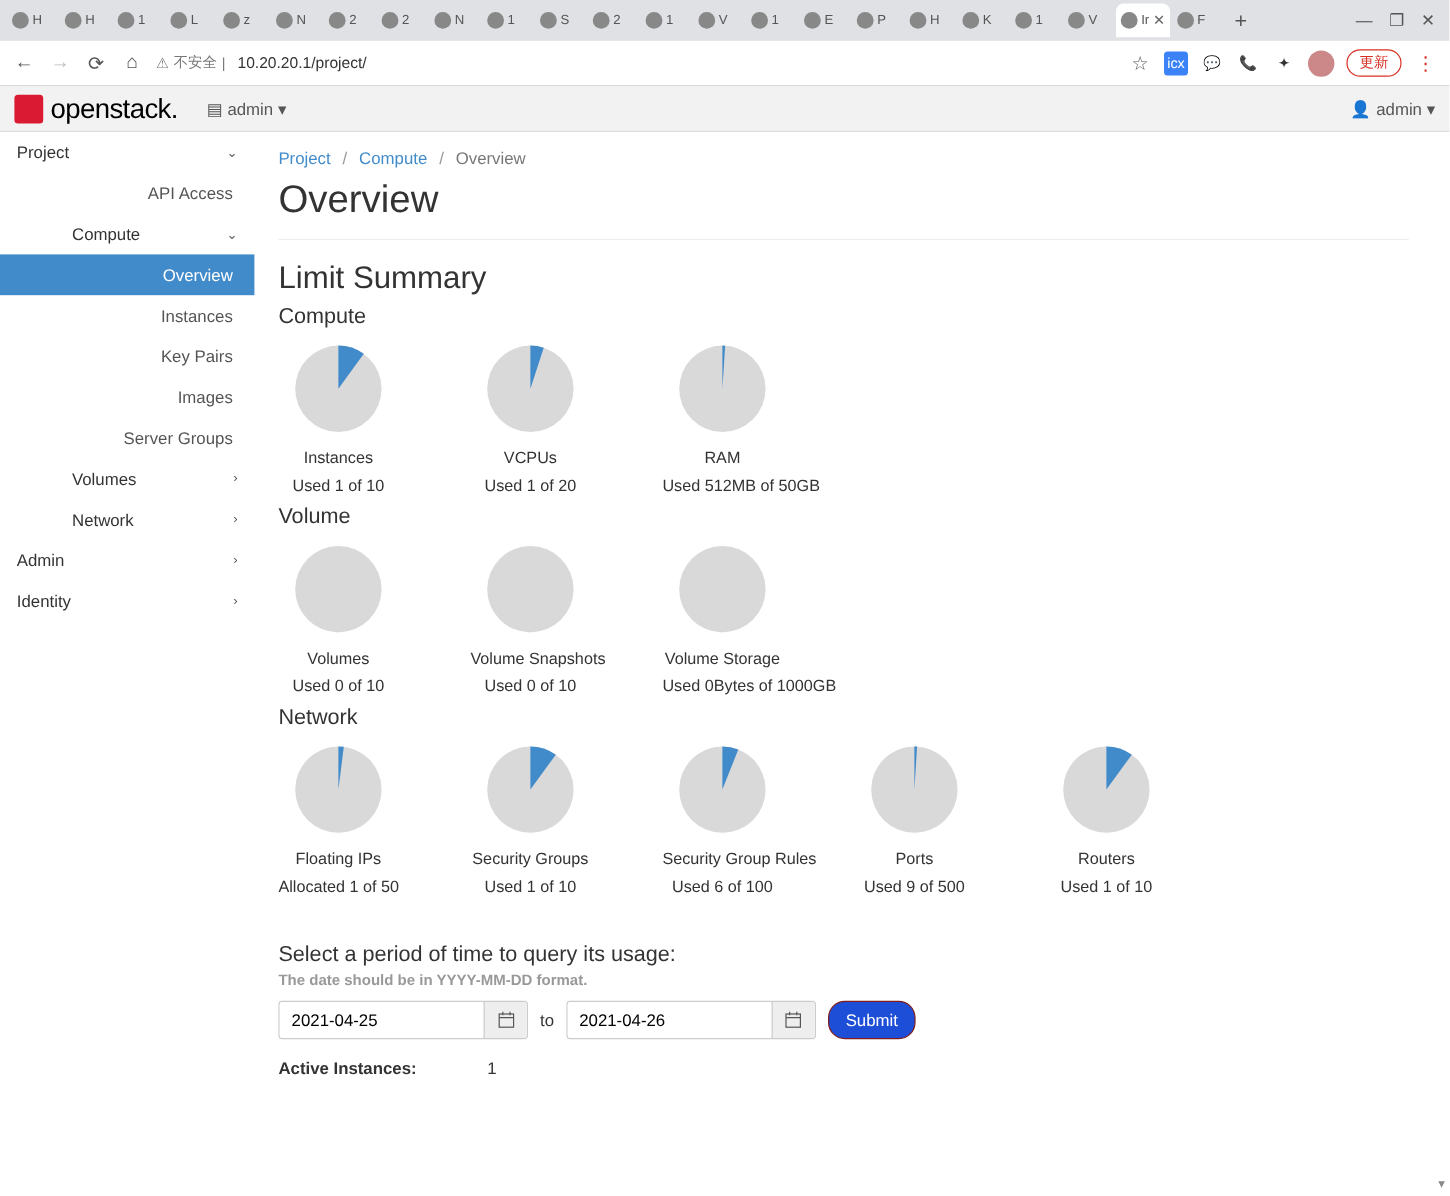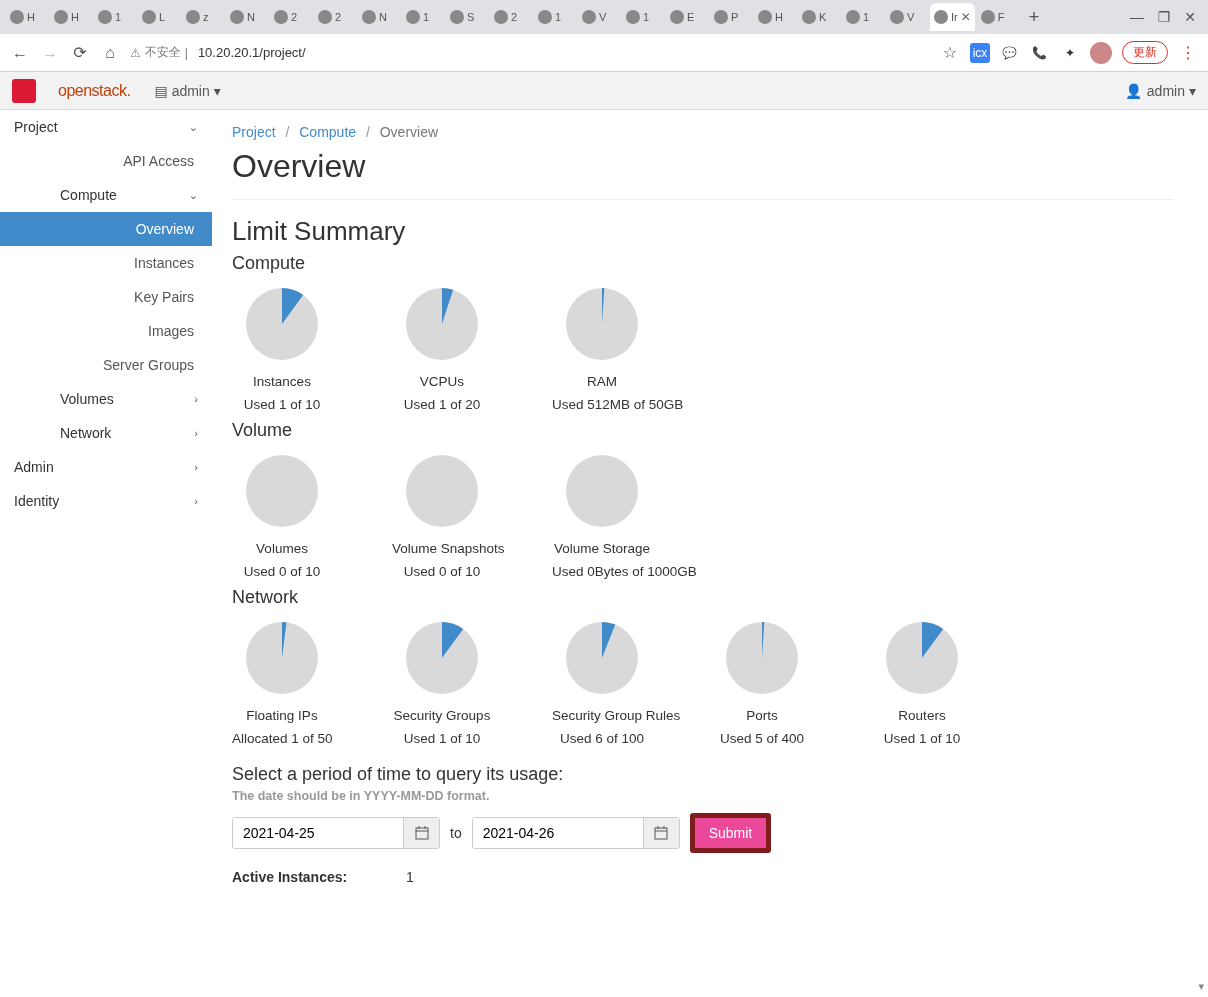--- a/index.html
+++ b/index.html
@@ -22,21 +22,21 @@
 .addr-bar .url { color: #333; font-size: 13px; }
 .addr-bar .spacer { flex: 1; }
 .addr-bar .ext { width: 20px; height: 20px; border-radius: 3px; display: inline-flex; align-items: center; justify-content: center; font-size: 12px; }
 .addr-bar .avatar { width: 22px; height: 22px; border-radius: 50%; background: #c88; }
 .addr-bar .update-btn { border: 1px solid #d93025; color: #d93025; border-radius: 12px; padding: 2px 10px; font-size: 12px; }
 
 
 .os-topbar { height: 38px; background: #f2f2f2; border-bottom: 1px solid #ddd; display: flex; align-items: center; padding: 0 12px; }
 .os-logo { display: flex; align-items: center; gap: 6px; }
 .os-logo .logo-icon { width: 24px; height: 24px; background: #da1a32; border-radius: 3px; position: relative; }
-.os-logo .logo-text { font-weight: 300; font-size: 16px; color: #c2410c; letter-spacing: -0.5px; margin-left: 16px; }
+.os-logo .logo-text { font-weight: 300; font-size: 23px; color: #000000; letter-spacing: -0.5px; }
 .os-domain { margin-left: 24px; color: #555; display: flex; align-items: center; gap: 4px; }
 .os-user { margin-left: auto; color: #555; display: flex; align-items: center; gap: 4px; }
 
 
 .main { display: flex; }
 .sidebar { width: 212px; min-height: 900px; }
 .side-item { display: flex; align-items: center; padding: 9px 14px; color: #333; cursor: pointer; }
 .side-item .label { flex: 1; }
 .side-item .chev { font-size: 11px; color: #555; }
 .side-sub { text-align: right; padding: 9px 18px; color: #555; }
@@ -52,28 +52,28 @@
 hr.hsep { border: none; border-top: 1px solid #eee; margin-bottom: 16px; }
 h2.section { font-size: 26px; font-weight: 400; margin: 10px 0 6px; }
 h3.subsection { font-size: 18px; font-weight: 400; margin: 6px 0 10px; }
 
 .gauges { display: flex; gap: 60px; flex-wrap: wrap; margin-bottom: 8px; }
 .gauge { width: 100px; text-align: center; }
 .gauge svg { display: block; margin: 0 auto 10px; }
 .gauge .gname { font-size: 13.5px; color: #333; margin-bottom: 8px; white-space: nowrap; }
 .gauge .gused { font-size: 13.5px; color: #333; white-space: nowrap; }
 
-.usage-heading { font-size: 18px; font-weight: 400; margin: 18px 0 4px; }
+.usage-heading { font-size: 18px; font-weight: 400; margin: 39px 0 4px; }
 .usage-hint { font-size: 12.5px; color: #999; margin-bottom: 10px; font-weight: bold; }
 .date-row { display: flex; align-items: center; gap: 10px; margin-bottom: 16px; }
 .date-group { display: flex; border: 1px solid #ccc; border-radius: 3px; overflow: hidden; }
 .date-group input { border: none; padding: 7px 10px; font-size: 14px; width: 170px; outline: none; }
 .date-group .cal-btn { border-left: 1px solid #ccc; background: #eee; width: 36px; display: flex; align-items: center; justify-content: center; color: #555; }
 .to-label { font-size: 14px; color: #333; }
-.submit-btn { background: #ec4899; color: #fff; border: 5px solid #7f1d1d; border-radius: 3px; padding: 7px 14px; font-size: 14px; }
+.submit-btn { background: #1d4ed8; color: #fff; border: 1px solid #7f1d1d; border-radius: 14px; padding: 7px 14px; font-size: 14px; }
 
 .kv-row { display: flex; gap: 14px; font-size: 14px; }
 .kv-row .k { font-weight: 700; text-align: left; width: 160px; }
 .corner-scroll { position: fixed; bottom: 4px; right: 4px; color: #888; font-size: 11px; }
 </style>
 </head>
 <body>
 
 <div class="browser-tabs" id="tabstrip">
   <div class="tab">
@@ -346,21 +346,21 @@
           </svg>
           <div class="gname">Security Group Rules</div>
           <div class="gused">Used 6 of 100</div>
         </div>
         <div class="gauge">
           <svg width="80" height="80" viewBox="0 0 80 80">
             <circle cx="40" cy="40" r="36" fill="#d9d9d9"></circle>
             <path d="M 40 40 L 40 4 A 36 36 0 0 1 42.260458703055285 4.071037776582223 Z" fill="#428bca"></path>
           </svg>
           <div class="gname">Ports</div>
-          <div class="gused">Used 5 of 400</div>
+          <div class="gused">Used 9 of 500</div>
         </div>
         <div class="gauge">
           <svg width="80" height="80" viewBox="0 0 80 80">
             <circle cx="40" cy="40" r="36" fill="#d9d9d9"></circle>
             <path d="M 40 40 L 40 4 A 36 36 0 0 1 61.160269082529034 10.875388202501892 Z" fill="#428bca"></path>
           </svg>
           <div class="gname">Routers</div>
           <div class="gused">Used 1 of 10</div>
         </div>
       </div>

